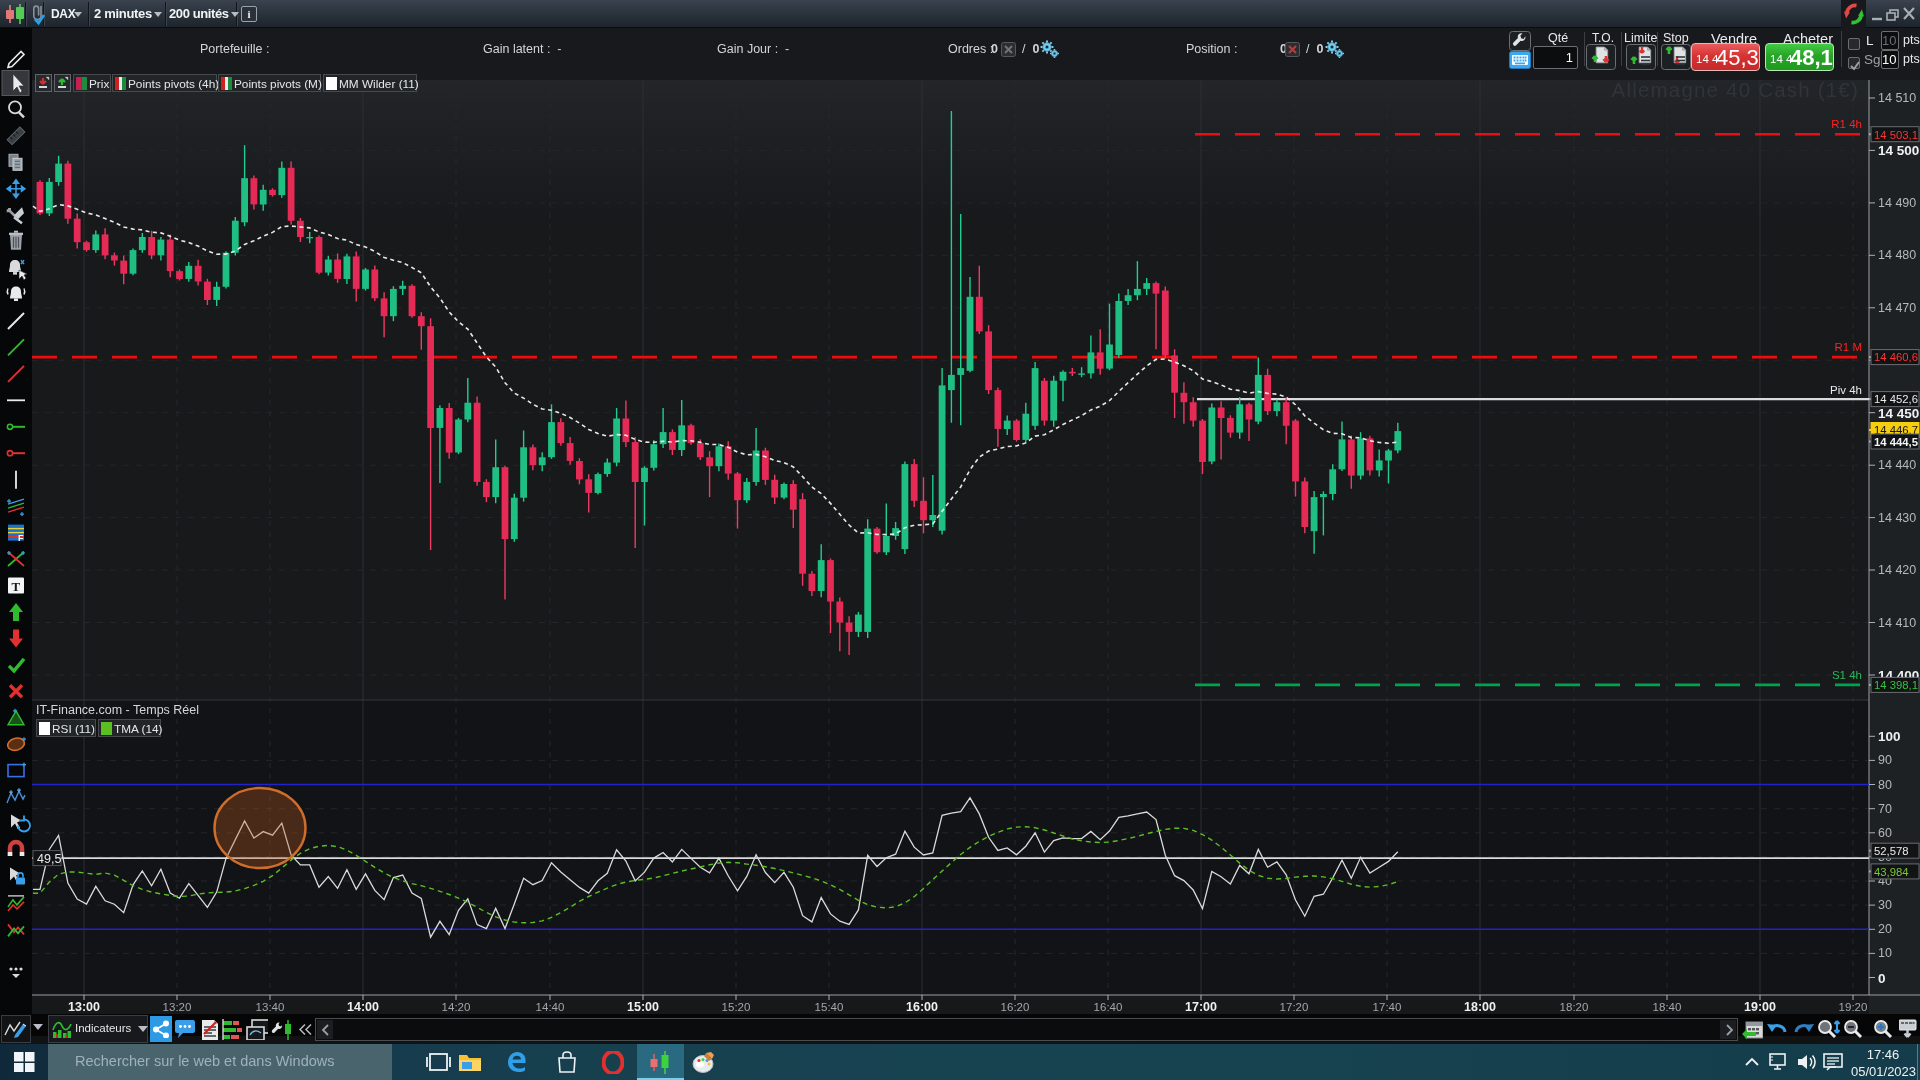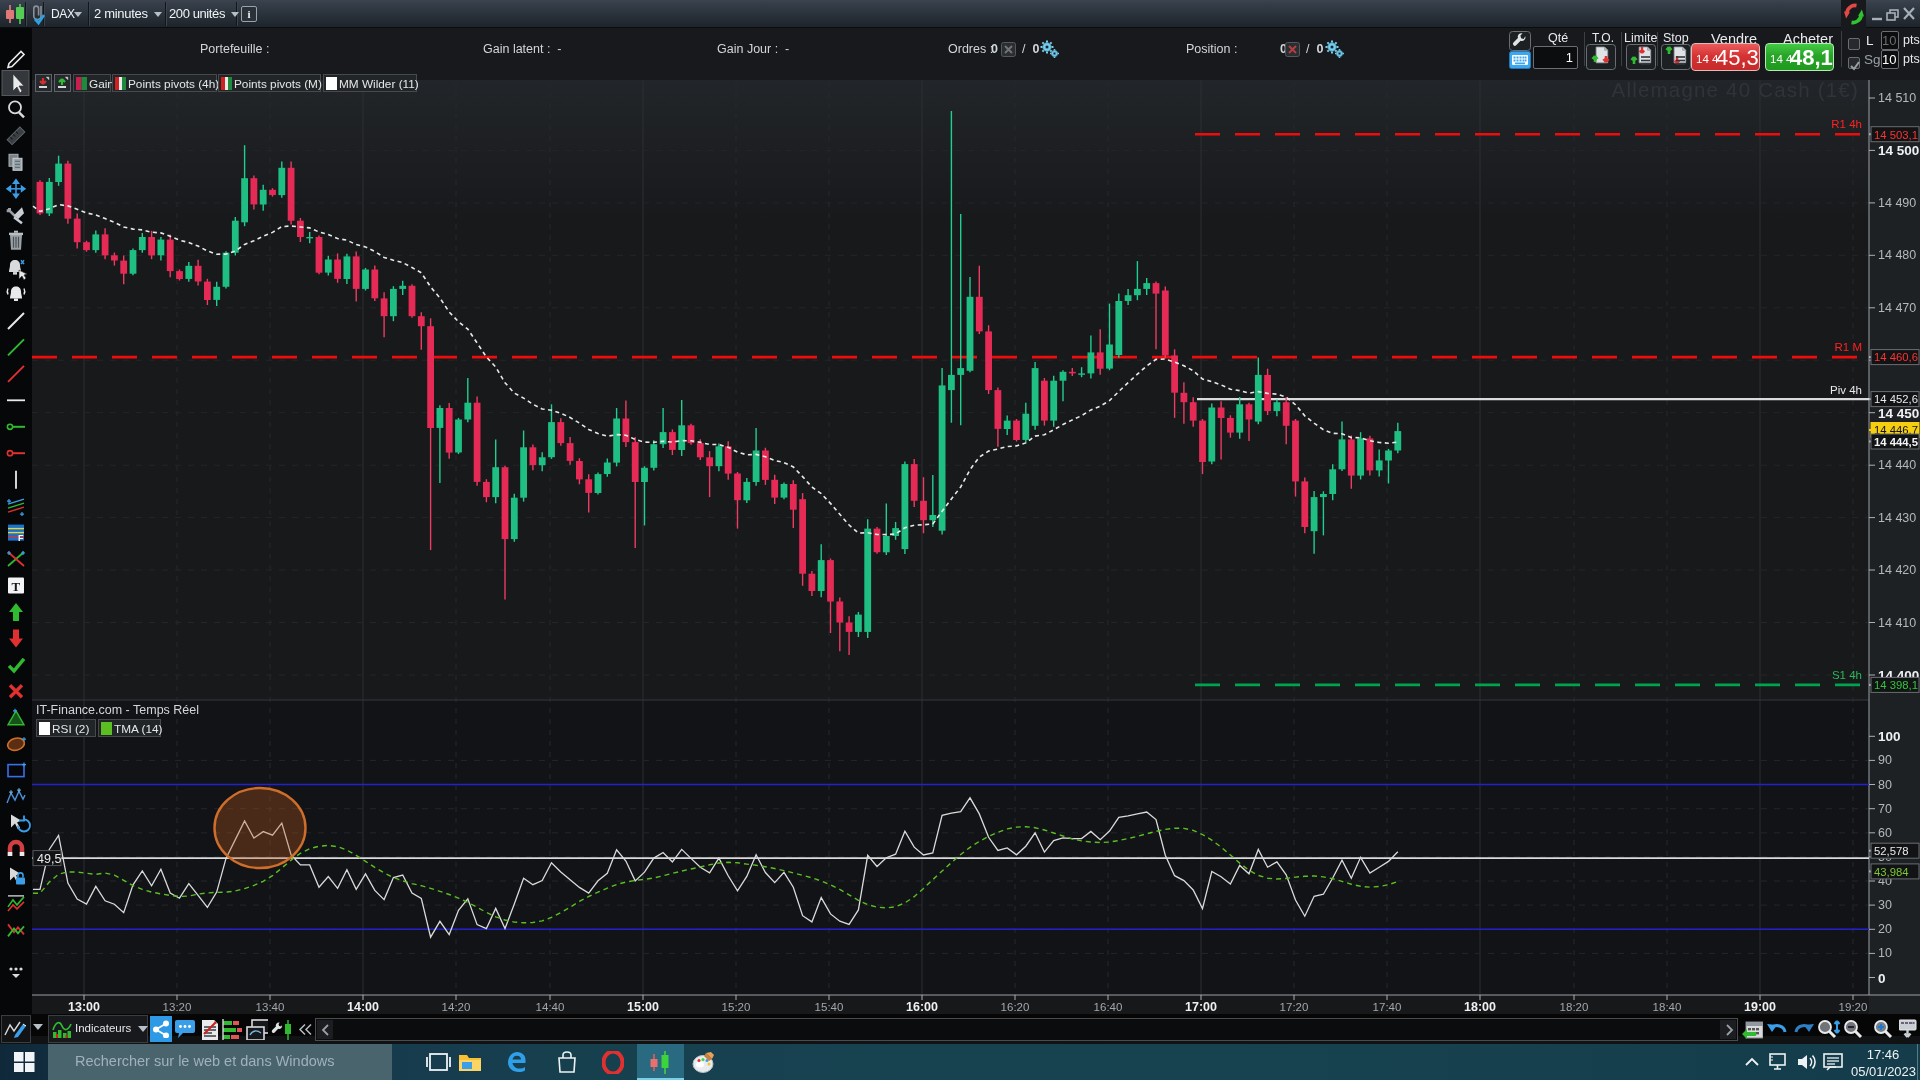--- a/index.html
+++ b/index.html
@@ -1,20 +1,20 @@
 <!DOCTYPE html>
 <html><head><meta charset="utf-8"><style>
 *{margin:0;padding:0;box-sizing:border-box}
 html,body{width:1920px;height:1080px;overflow:hidden;background:#000;font-family:"Liberation Sans",sans-serif}
 #root{position:relative;width:1920px;height:1080px;background:#101214}
 .abs{position:absolute}
 
 #titlebar{position:absolute;left:0;top:0;width:1920px;height:28px;background:linear-gradient(#3a434e,#29313a 55%,#1e242b);border-bottom:1px solid #0a0c0e}
 .tsep{position:absolute;top:2px;height:24px;width:1px;background:#12161a;box-shadow:1px 0 0 #3c444e}
-.tbtxt{position:absolute;top:0;height:28px;line-height:28px;color:#f2f3f4;font-size:14px;font-weight:normal}
+.tbtxt{position:absolute;top:0;height:28px;line-height:28px;color:#f2f3f4;font-size:14px;font-weight:bold}
 .caret{position:absolute;top:12px;width:0;height:0;border-left:4.5px solid transparent;border-right:4.5px solid transparent;border-top:5px solid #b8bec5}
 
 #inforow{position:absolute;left:0;top:28px;width:1920px;height:52px;background:#17191c}
 .inftxt{position:absolute;top:0;height:42px;line-height:42px;color:#d3d6d9;font-size:12.5px}
 
 .tplabel{position:absolute;color:#e8eaec;font-size:13.5px}
 .inpt{position:absolute;background:#0c0d0e;border:1px solid #6a6e72;border-radius:2px;color:#fff;font-size:13px;text-align:right;line-height:22px;padding-right:4px}
 
 #ltoolbar{position:absolute;left:0;top:70px;width:32px;height:944px;background:#08090a}
 
@@ -883,21 +883,21 @@
       <rect x="0.5" y="0.5" width="16" height="17" fill="#26292d" stroke="#606468"></rect>
       <path d="M11 3 L14 3 L14 6" fill="#e8eaec" stroke="#888" stroke-width="0.6"></path>
       <path d="M8 11 L8 5 M8 5 L5 8 M8 5 L11 8" stroke="#2fba2f" stroke-width="2.2" fill="none"></path>
       <path d="M4 12 L12 12 L12 14 L4 14 Z" fill="#d8dadc"></path>
     </svg>
 <div class="chip" style="left:73px;top:74px;width:38px">
       <span style="position:absolute;left:2px;top:2px"><svg width="11" height="13">
           <rect x="0" y="0" width="5.5" height="13" fill="#c81e50"></rect>
           <rect x="5.5" y="0" width="5.5" height="13" fill="#1d8a3c"></rect>
         </svg></span>
-      <span style="position:absolute;left:15px;top:1px">Gain</span>
+      <span style="position:absolute;left:15px;top:1px">Prix</span>
     </div>
 <div class="chip" style="left:112px;top:74px;width:105px">
       <span style="position:absolute;left:2px;top:2px"><svg width="11" height="13">
           <rect x="0" y="0" width="4" height="13" fill="#d02020"></rect>
           <rect x="4" y="0" width="3" height="13" fill="#e8eaec"></rect>
           <rect x="7" y="0" width="4" height="13" fill="#1d8a3c"></rect>
         </svg></span>
       <span style="position:absolute;left:15px;top:1px">Points pivots (4h)</span>
     </div>
 <div class="chip" style="left:218px;top:74px;width:103px">
@@ -912,21 +912,21 @@
       <span style="position:absolute;left:2px;top:2px"><svg width="11" height="13">
           <rect x="0" y="0" width="11" height="13" fill="#ffffff"></rect>
         </svg></span>
       <span style="position:absolute;left:15px;top:1px">MM Wilder (11)</span>
     </div>
 <div class="abs" style="left:36px;top:703px;color:#d3d6d9;font-size:12.5px">IT-Finance.com - Temps Réel</div>
 <div class="chip" style="left:36px;top:719px;width:60px">
       <span style="position:absolute;left:2px;top:2px"><svg width="11" height="13">
           <rect x="0" y="0" width="11" height="13" fill="#ffffff"></rect>
         </svg></span>
-      <span style="position:absolute;left:15px;top:1px">RSI (2)</span>
+      <span style="position:absolute;left:15px;top:1px">RSI (11)</span>
     </div>
 <div class="chip" style="left:98px;top:719px;width:63px">
       <span style="position:absolute;left:2px;top:2px"><svg width="11" height="13">
           <rect x="0" y="0" width="11" height="13" fill="#5bbf21"></rect>
         </svg></span>
       <span style="position:absolute;left:15px;top:1px">TMA (14)</span>
     </div>
 <div id="botbar">
       <svg class="abs" style="left:1px;top:1px" width="30" height="28">
         <rect x="0.5" y="0.5" width="29" height="27" fill="#121315" stroke="#3a3d41"></rect>

